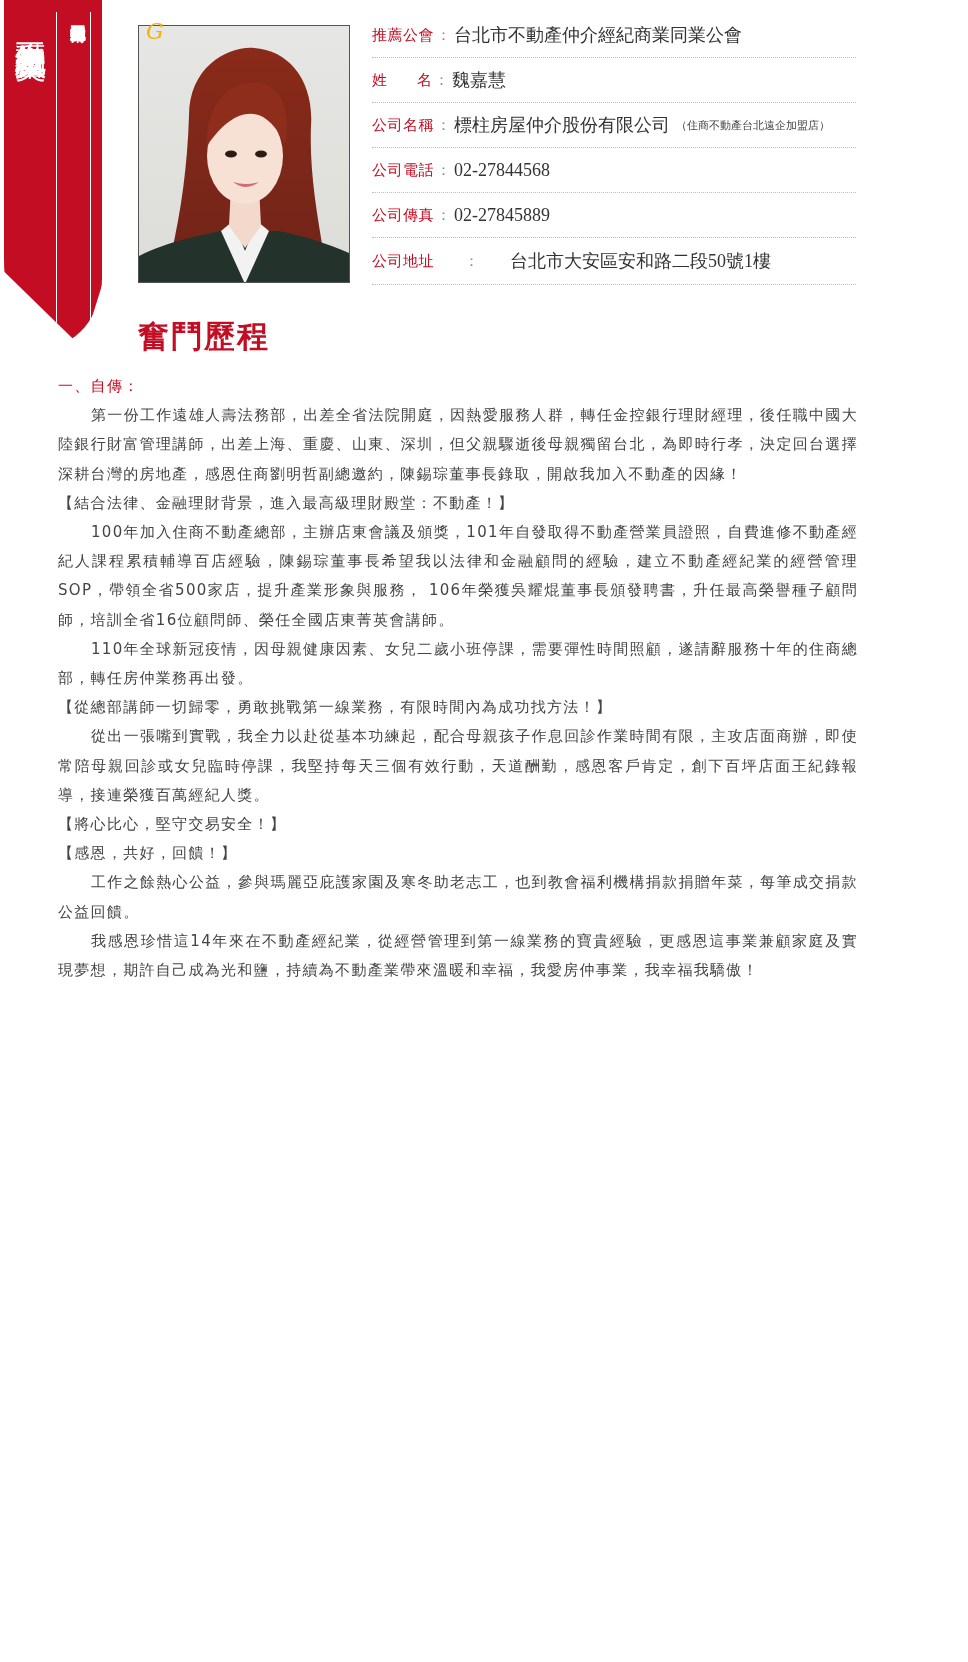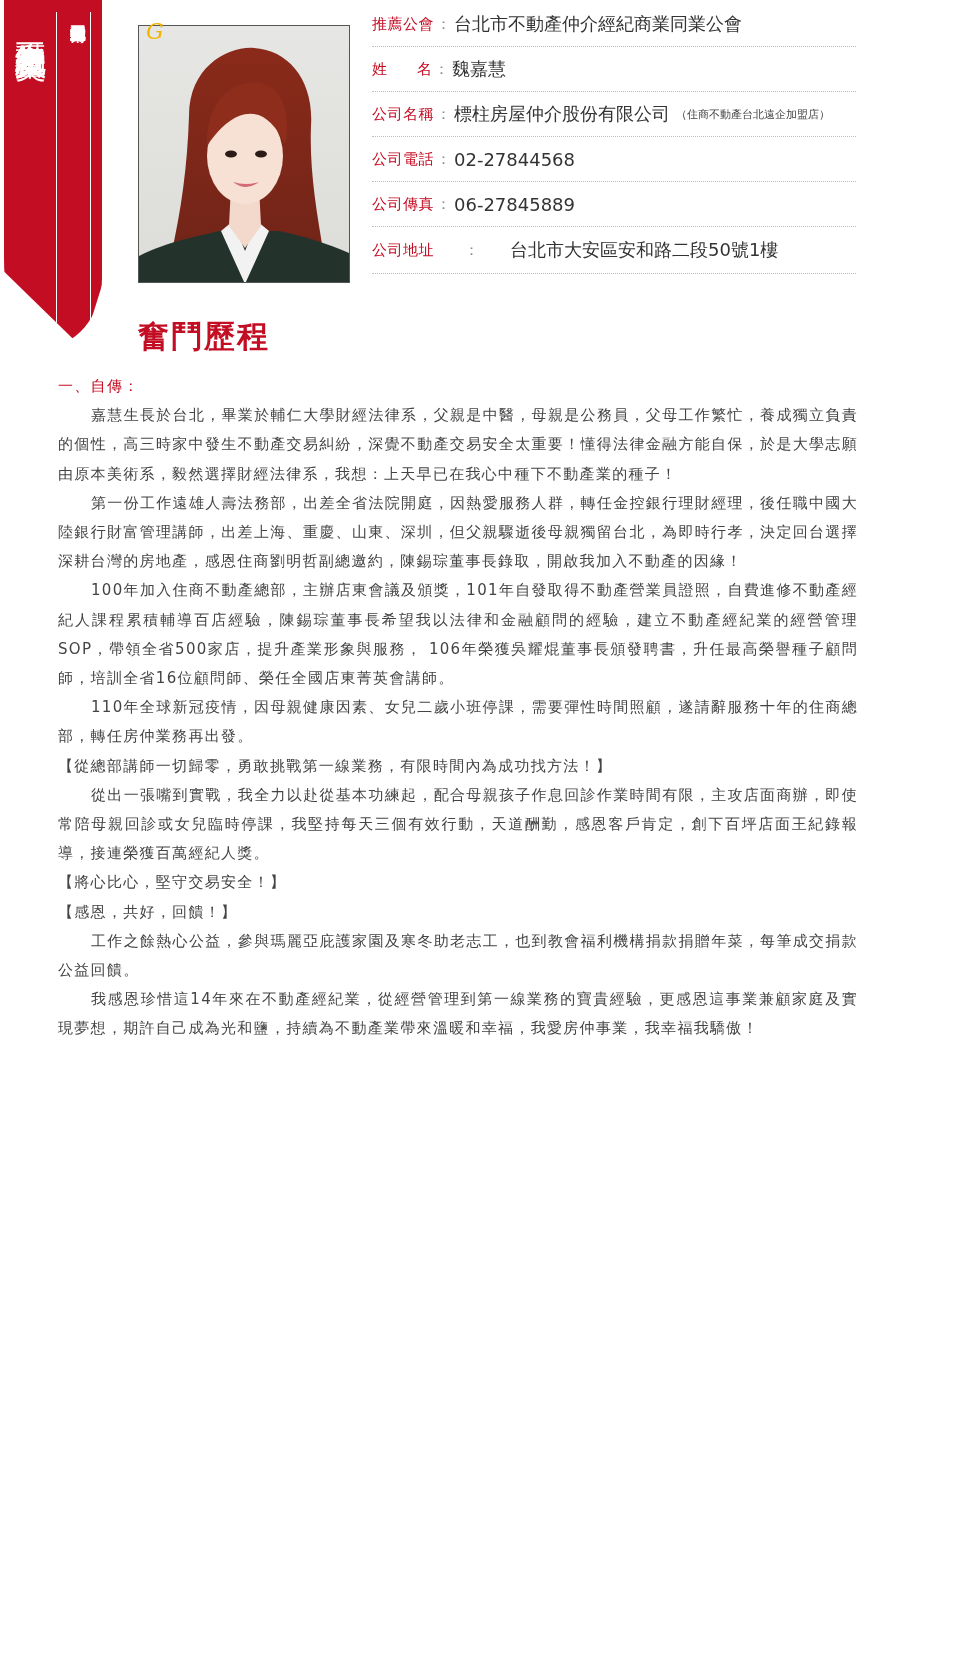--- a/index.html
+++ b/index.html
@@ -39,21 +39,21 @@
       overflow: hidden;
     }
     .photo svg { position: absolute; left: 0; top: 0; }
     .photo-mark {
       position: absolute; left: 146px; top: 18px; width: 14px; height: 28px;
       color: #f2b400; font-size: 22px; font-style: italic; line-height: 28px;
       font-family: "DejaVu Serif", serif;
     }
 
     
-    .info { position: absolute; left: 372px; top: 2px; width: 484px; }
+    .info { position: absolute; left: 372px; top: 13px; width: 484px; font-family: Liberation Serif, serif; }
     .info-row {
       display: flex; align-items: center; height: 45px;
       border-bottom: 1px dotted #bdbdbd;
       white-space: nowrap;
     }
     .info-row:last-child { height: 47px; gap: 28px; }
     .info-label { color: #c30d23; font-size: 15px; letter-spacing: 0.5px; }
     .info-label.spaced { letter-spacing: 0; }
     .info-colon { color: #888; font-size: 15px; margin: 0 3px 0 2px; }
     .info-value { color: #333; font-size: 18px; }
@@ -132,35 +132,35 @@
     <span class="info-note">（住商不動產台北遠企加盟店）</span>
   </div>
   <div class="info-row">
     <span class="info-label">公司電話</span>
     <span class="info-colon">：</span>
     <span class="info-value">02-27844568</span>
   </div>
   <div class="info-row">
     <span class="info-label">公司傳真</span>
     <span class="info-colon">：</span>
-    <span class="info-value">06-27845889</span>
+    <span class="info-value">02-27845889</span>
   </div>
   <div class="info-row">
     <span class="info-label">公司地址</span>
     <span class="info-colon">：</span>
     <span class="info-value">台北市大安區安和路二段50號1樓</span>
   </div>
 </div>
 
 <div class="section-title">奮鬥歷程</div>
 
 <div class="content">
   <div class="heading">一、自傳：</div>
-  <p class="para">嘉慧生長於台北，畢業於輔仁大學財經法律系，父親是中醫，母親是公務員，父母工作繁忙，養成獨立負責的個性，高三時家中發生不動產交易糾紛，深覺不動產交易安全太重要！懂得法律金融方能自保，於是大學志願由原本美術系，毅然選擇財經法律系，我想：上天早已在我心中種下不動產業的種子！</p>
   <p class="para">第一份工作遠雄人壽法務部，出差全省法院開庭，因熱愛服務人群，轉任金控銀行理財經理，後任職中國大陸銀行財富管理講師，出差上海、重慶、山東、深圳，但父親驟逝後母親獨留台北，為即時行孝，決定回台選擇深耕台灣的房地產，感恩住商劉明哲副總邀約，陳錫琮董事長錄取，開啟我加入不動產的因緣！</p>
+  <div class="subhead">【結合法律、金融理財背景，進入最高級理財殿堂：不動產！】</div>
   <p class="para">100年加入住商不動產總部，主辦店東會議及頒獎，101年自發取得不動產營業員證照，自費進修不動產經紀人課程累積輔導百店經驗，陳錫琮董事長希望我以法律和金融顧問的經驗，建立不動產經紀業的經營管理SOP，帶領全省500家店，提升產業形象與服務， 106年榮獲吳耀焜董事長頒發聘書，升任最高榮譽種子顧問師，培訓全省16位顧問師、榮任全國店東菁英會講師。</p>
   <p class="para">110年全球新冠疫情，因母親健康因素、女兒二歲小班停課，需要彈性時間照顧，遂請辭服務十年的住商總部，轉任房仲業務再出發。</p>
   <div class="subhead">【從總部講師一切歸零，勇敢挑戰第一線業務，有限時間內為成功找方法！】</div>
   <p class="para">從出一張嘴到實戰，我全力以赴從基本功練起，配合母親孩子作息回診作業時間有限，主攻店面商辦，即使常陪母親回診或女兒臨時停課，我堅持每天三個有效行動，天道酬勤，感恩客戶肯定，創下百坪店面王紀錄報導，接連榮獲百萬經紀人獎。</p>
   <div class="subhead">【將心比心，堅守交易安全！】</div>
   <div class="subhead">【感恩，共好，回饋！】</div>
   <p class="para">工作之餘熱心公益，參與瑪麗亞庇護家園及寒冬助老志工，也到教會福利機構捐款捐贈年菜，每筆成交捐款公益回饋。</p>
   <p class="para">我感恩珍惜這14年來在不動產經紀業，從經營管理到第一線業務的寶貴經驗，更感恩這事業兼顧家庭及實現夢想，期許自己成為光和鹽，持續為不動產業帶來溫暖和幸福，我愛房仲事業，我幸福我驕傲！</p>
 </div>
 

